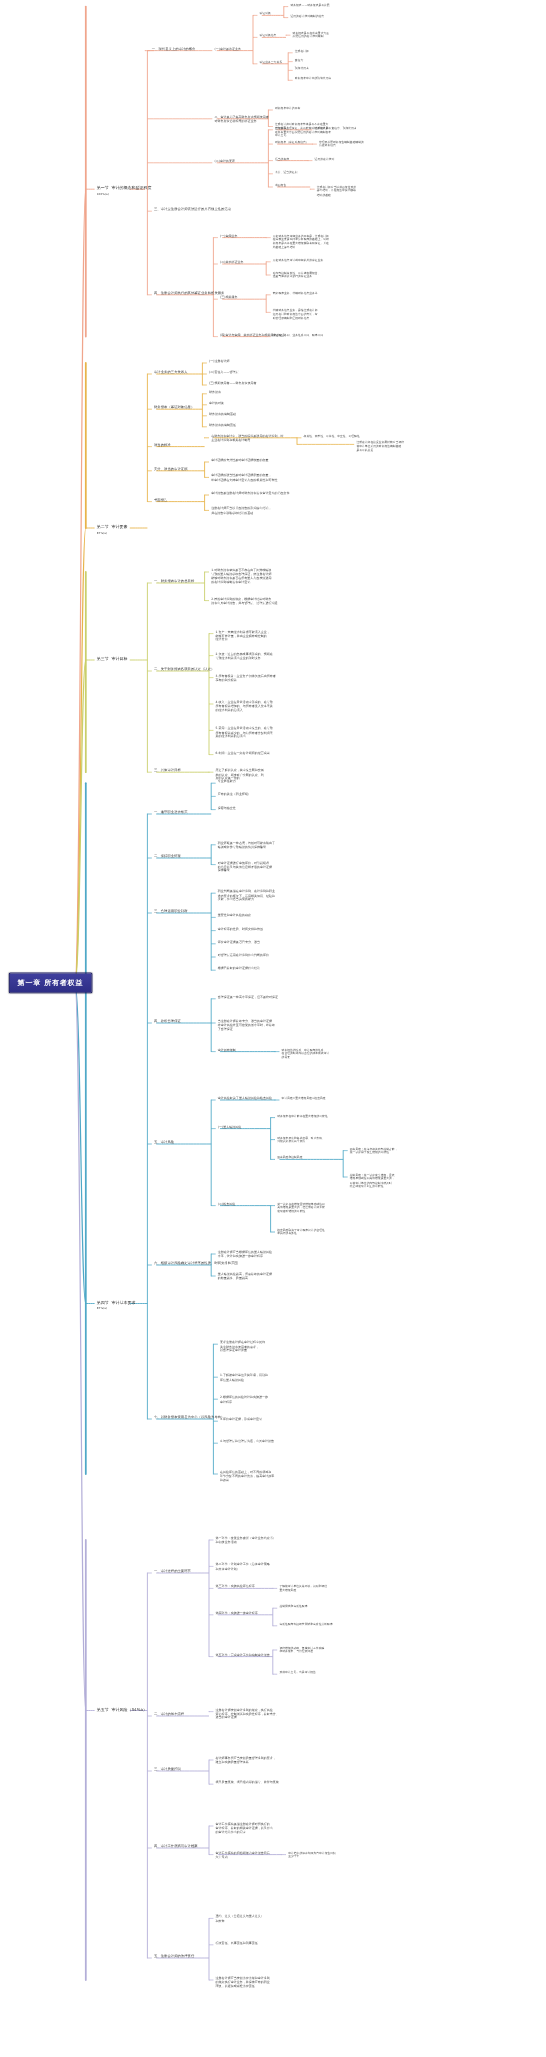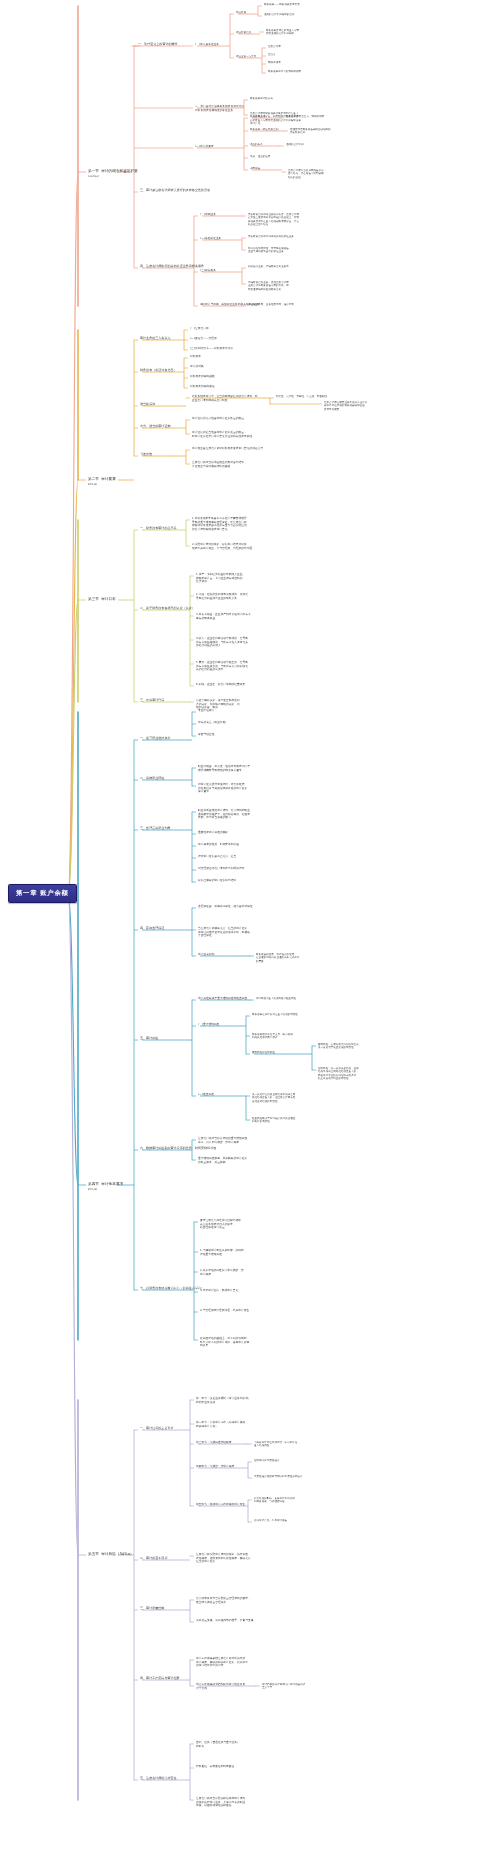--- a/index.html
+++ b/index.html
@@ -504,14 +504,14 @@
       <div class="node lvl4" style="left: 262px; top: 1683px;">审计档案的保存期限为自审计报告日起
 至少十年</div>
       <div class="node lvl2" style="left: 140px; top: 1777px;">五、注册会计师的法律责任</div>
       <div class="node lvl3" style="left: 196px; top: 1741px;">违约、过失（普通过失与重大过失）
 和欺诈</div>
       <div class="node lvl3" style="left: 196px; top: 1765px;">行政责任、民事责任和刑事责任</div>
       <div class="node lvl3" style="left: 196px; top: 1797px;">注册会计师应当按照法律法规和审计准则
 的规定执行审计业务，并保持应有的职业
 谨慎，以避免或减轻法律责任</div>
     </div>
-  <div id="root" style="left: 8px; top: 884px;">第一章  账户余额</div>
+  <div id="root" style="left: 8px; top: 884px;">第一章  所有者权益</div>
 </div>
 
 </body></html>

